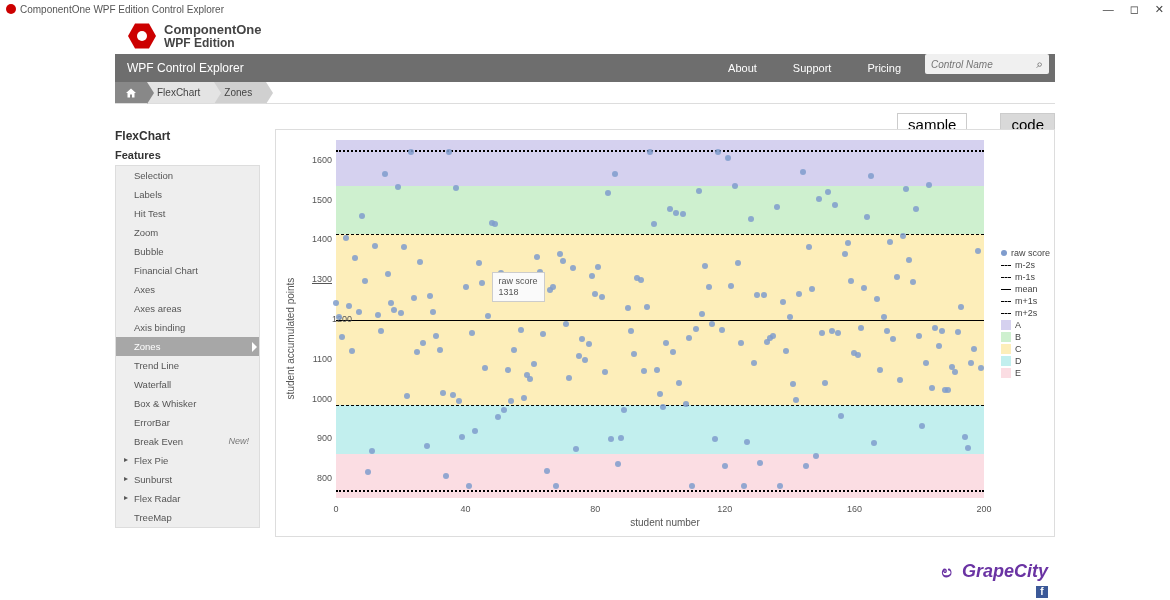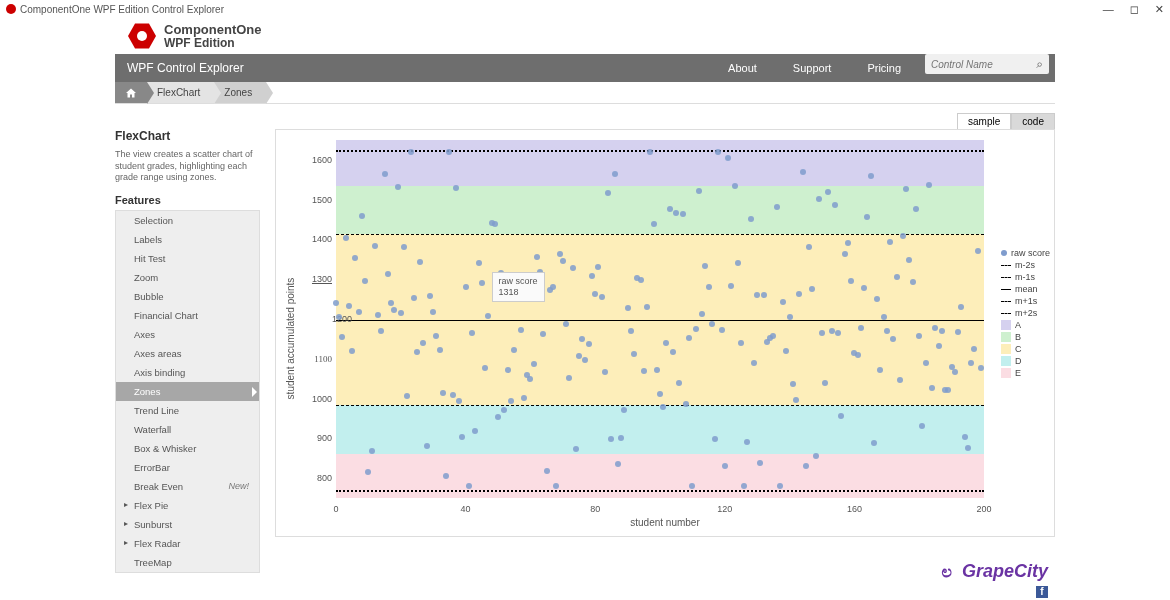--- a/index.html
+++ b/index.html
@@ -34,21 +34,21 @@
   .side .desc { font-size:9px; color:#666; line-height:1.3; margin-bottom:10px; }
   .side h4 { font-size:11px; font-weight:700; color:#333; margin-bottom:4px; }
   .flist { background:#eee; border:1px solid #ddd; }
   .flist .fi { font-size:9.5px; color:#555; padding:4px 10px 4px 18px; cursor:pointer; position:relative; }
   .flist .fi.sel { background:#a7a7a7; color:#fff; }
   .flist .fi.sel::after { content:""; position:absolute; right:2px; top:50%; transform:translateY(-50%); width:0;height:0;border-top:5px solid transparent;border-bottom:5px solid transparent;border-left:5px solid #fff; }
   .flist .fi .new { float:right; font-style:italic; font-size:9px; color:#777; }
   .flist .fi .caret { position:absolute; left:8px; font-size:8px; }
   .content { flex:1; margin-left:15px; position:relative; }
   .tabs { position:absolute; right:0; top:-16px; display:flex; }
-  .tabs .tab { font-size:10px; padding:2px 10px; background:#d9d9d9; cursor:pointer; border:1px solid #ccc; }
+  .tabs .tab { font-size:15px; padding:2px 10px; background:#d9d9d9; cursor:pointer; border:1px solid #ccc;margin-left:33px; }
   .tabs .tab.active { background:#fff; }
   .chartbox { border:1px solid #ddd; height:408px; position:relative; background:#fff; padding: 10px 56px 34px 36px; }
   .plot { position:absolute; left:60px; top:10px; right:70px; bottom:38px; }
   .zone { position:absolute; left:0; right:0; }
   .zoneA { background:#d5d1ef; }
   .zoneB { background:#cef0cf; }
   .zoneC { background:#fdeeba; }
   .zoneD { background:#c2efee; }
   .zoneE { background:#fbdde3; }
   .dline { position:absolute; left:0; right:0; height:0; }
@@ -111,21 +111,20 @@
         <path d="M12 3l10 9h-3v9h-5v-6h-4v6H5v-9H2z"></path>
       </svg>
   </span>
   <span class="bc">FlexChart</span>
   <span class="bc curr">Zones</span>
 </div>
 
 <div class="main">
   <div class="side">
     <h3>FlexChart</h3>
-    <p class="desc">The view creates a scatter chart of student grades, highlighting each grade range using zones.</p>
     <h4>Features</h4>
     <div class="flist" id="flist">
         <div class="fi">Selection</div>
         <div class="fi">Labels</div>
         <div class="fi">Hit Test</div>
         <div class="fi">Zoom</div>
         <div class="fi">Bubble</div>
         <div class="fi">Financial Chart</div>
         <div class="fi">Axes</div>
         <div class="fi">Axes areas</div>
@@ -158,21 +157,21 @@
           <div class="zone zoneD" style="top: 74.1111%; height: 13.6667%;"></div>
           <div class="zone zoneE" style="top: 87.7778%; height: 12.2222%;"></div>
           <div class="dline dots" style="top: 2.77778%;"></div>
           <div class="dline dash" style="top: 26.3333%;"></div>
           <div class="dline solid" style="top: 50.3333%;"></div>
           <div class="dline dash" style="top: 74.1111%;"></div>
           <div class="dline dots" style="top: 97.7778%;"></div>
           <div class="ytick" style="top: 94.4444%;">800</div>
           <div class="ytick" style="top: 83.3333%;">900</div>
           <div class="ytick" style="top: 72.2222%;">1000</div>
-          <div class="ytick" style="top: 61.1111%; font-family: Liberation Serif, serif;">1100</div>
+          <div class="ytick" style="top: 61.1111%;">1100</div>
           <div class="ytick" style="top: 50%; margin-left: 20px;">1200</div>
           <div class="ytick" style="top: 38.8889%; text-decoration: underline;">1300</div>
           <div class="ytick" style="top: 27.7778%;">1400</div>
           <div class="ytick" style="top: 16.6667%;">1500</div>
           <div class="ytick" style="top: 5.55556%;">1600</div>
           <div class="xtick" style="left: 0%;">0</div>
           <div class="xtick" style="left: 20%;">40</div>
           <div class="xtick" style="left: 40%;">80</div>
           <div class="xtick" style="left: 60%;">120</div>
           <div class="xtick" style="left: 80%;">160</div>

